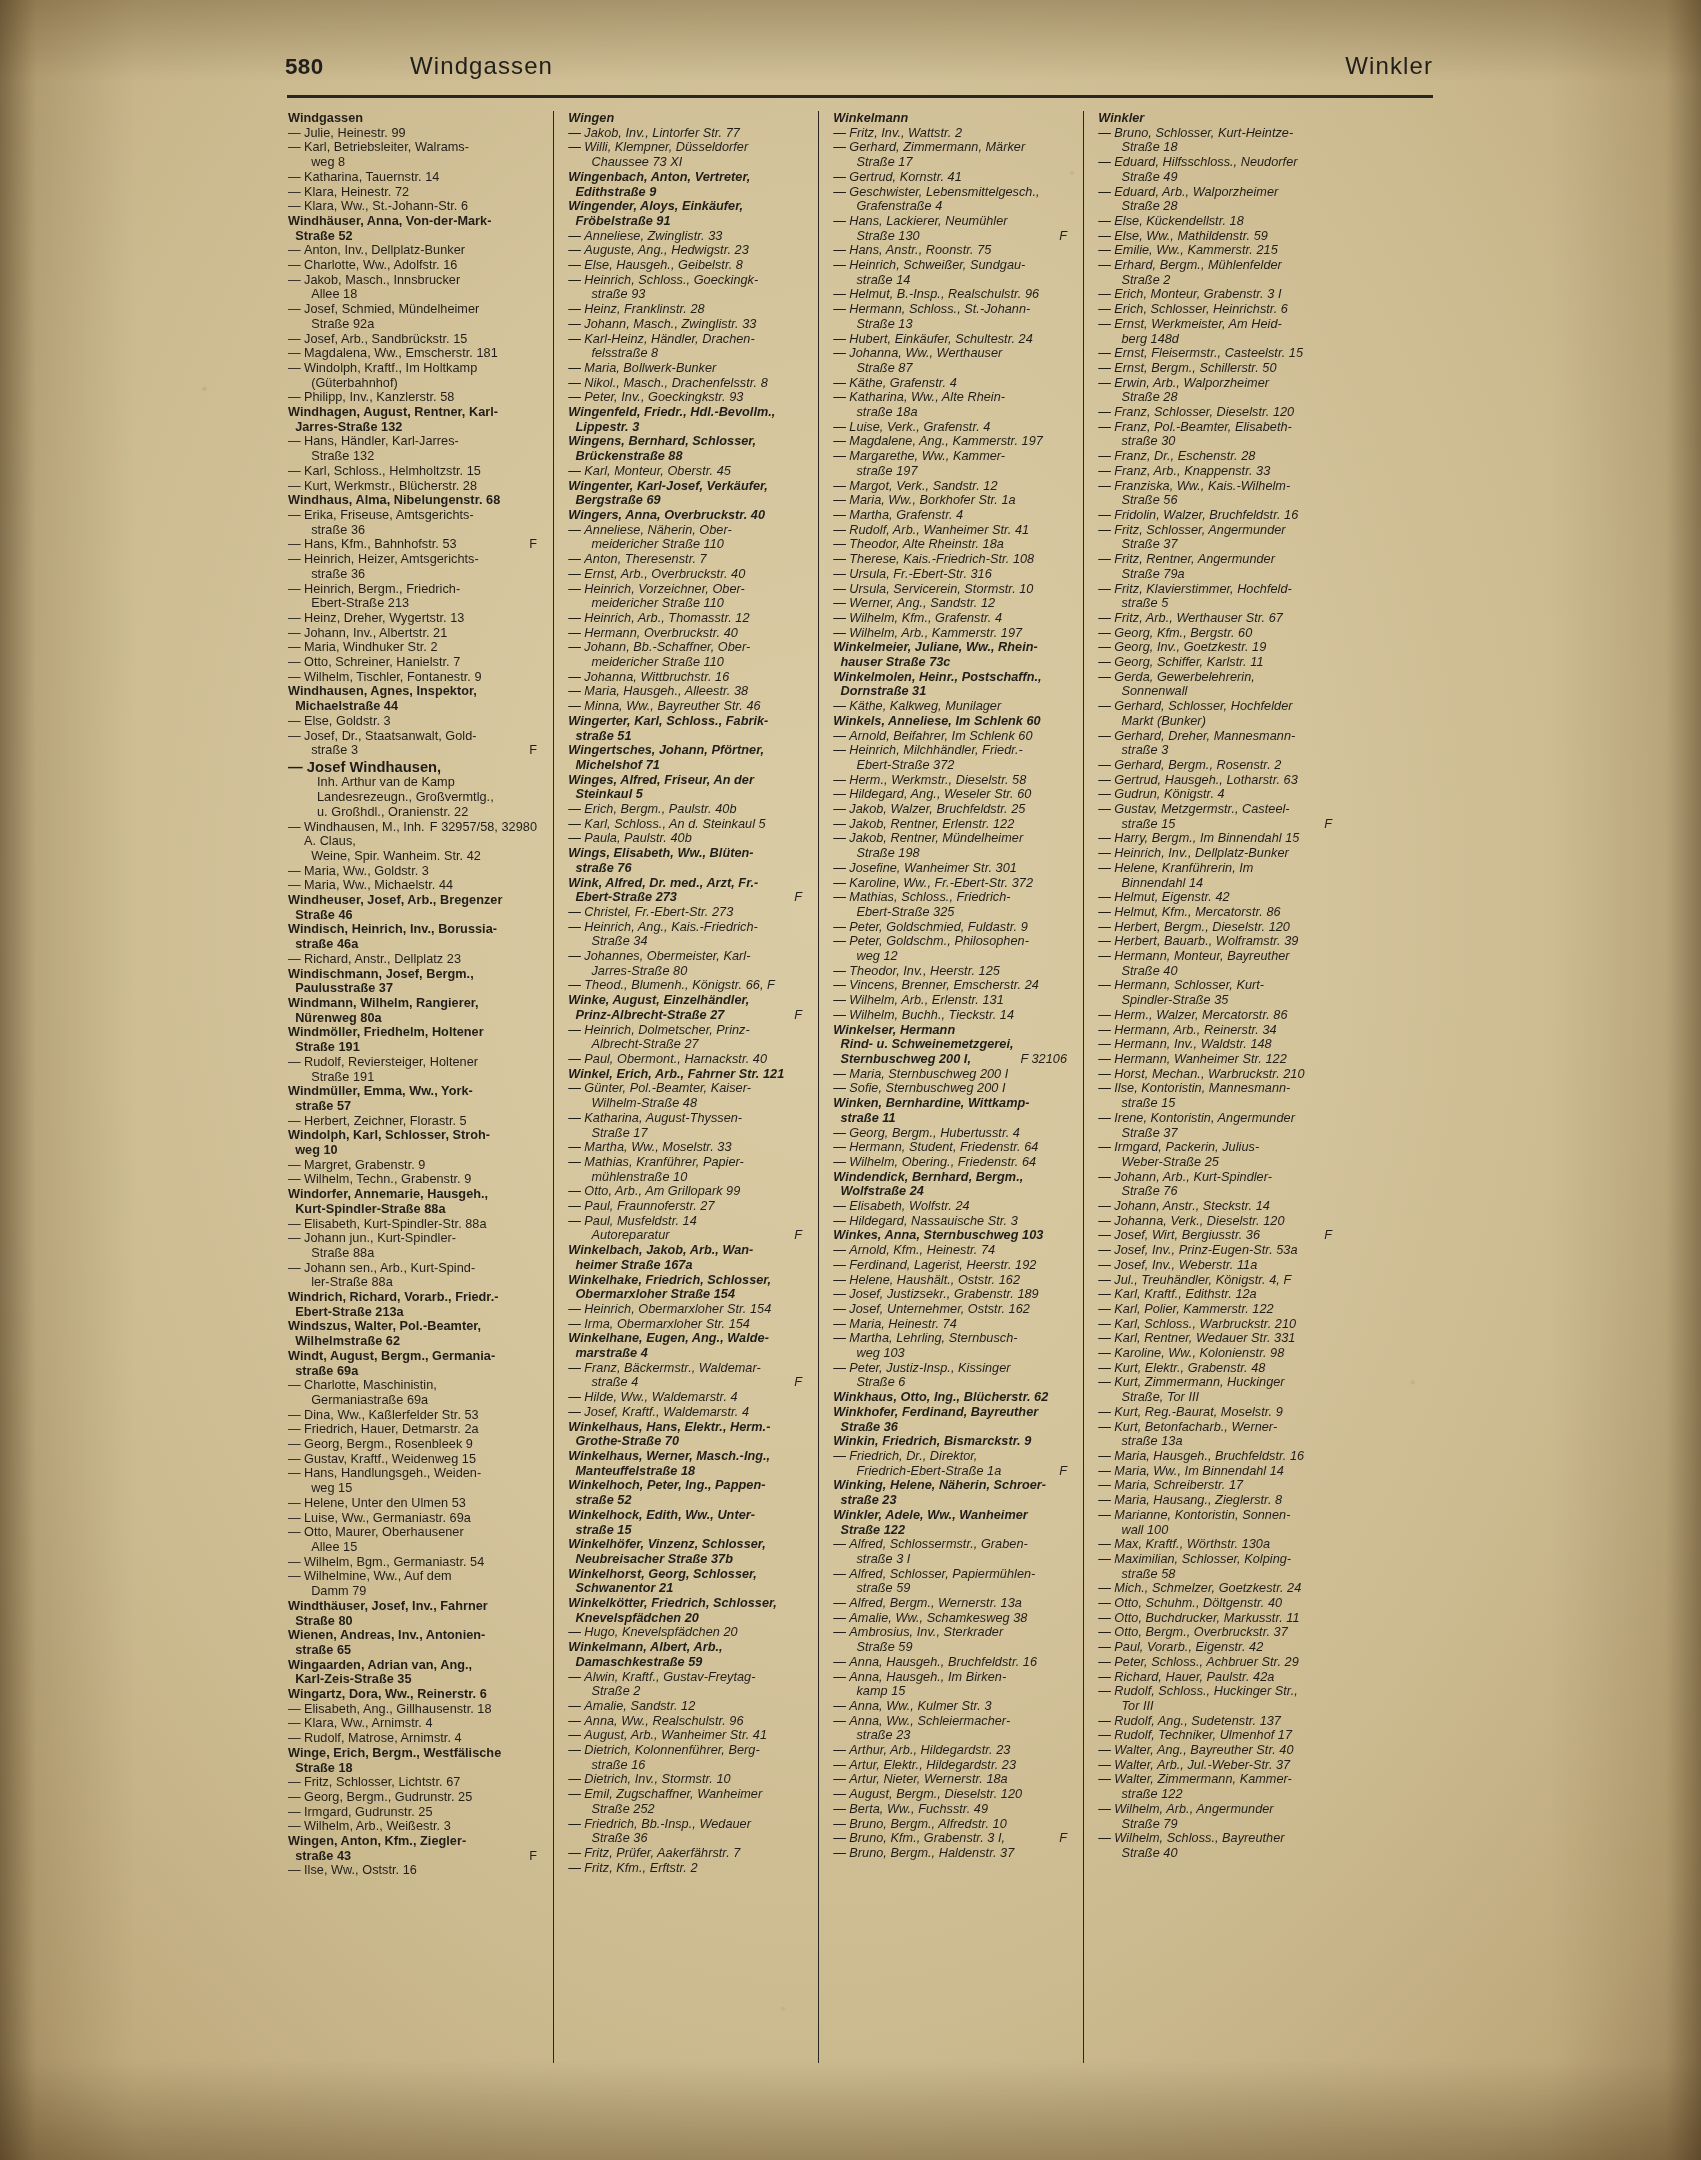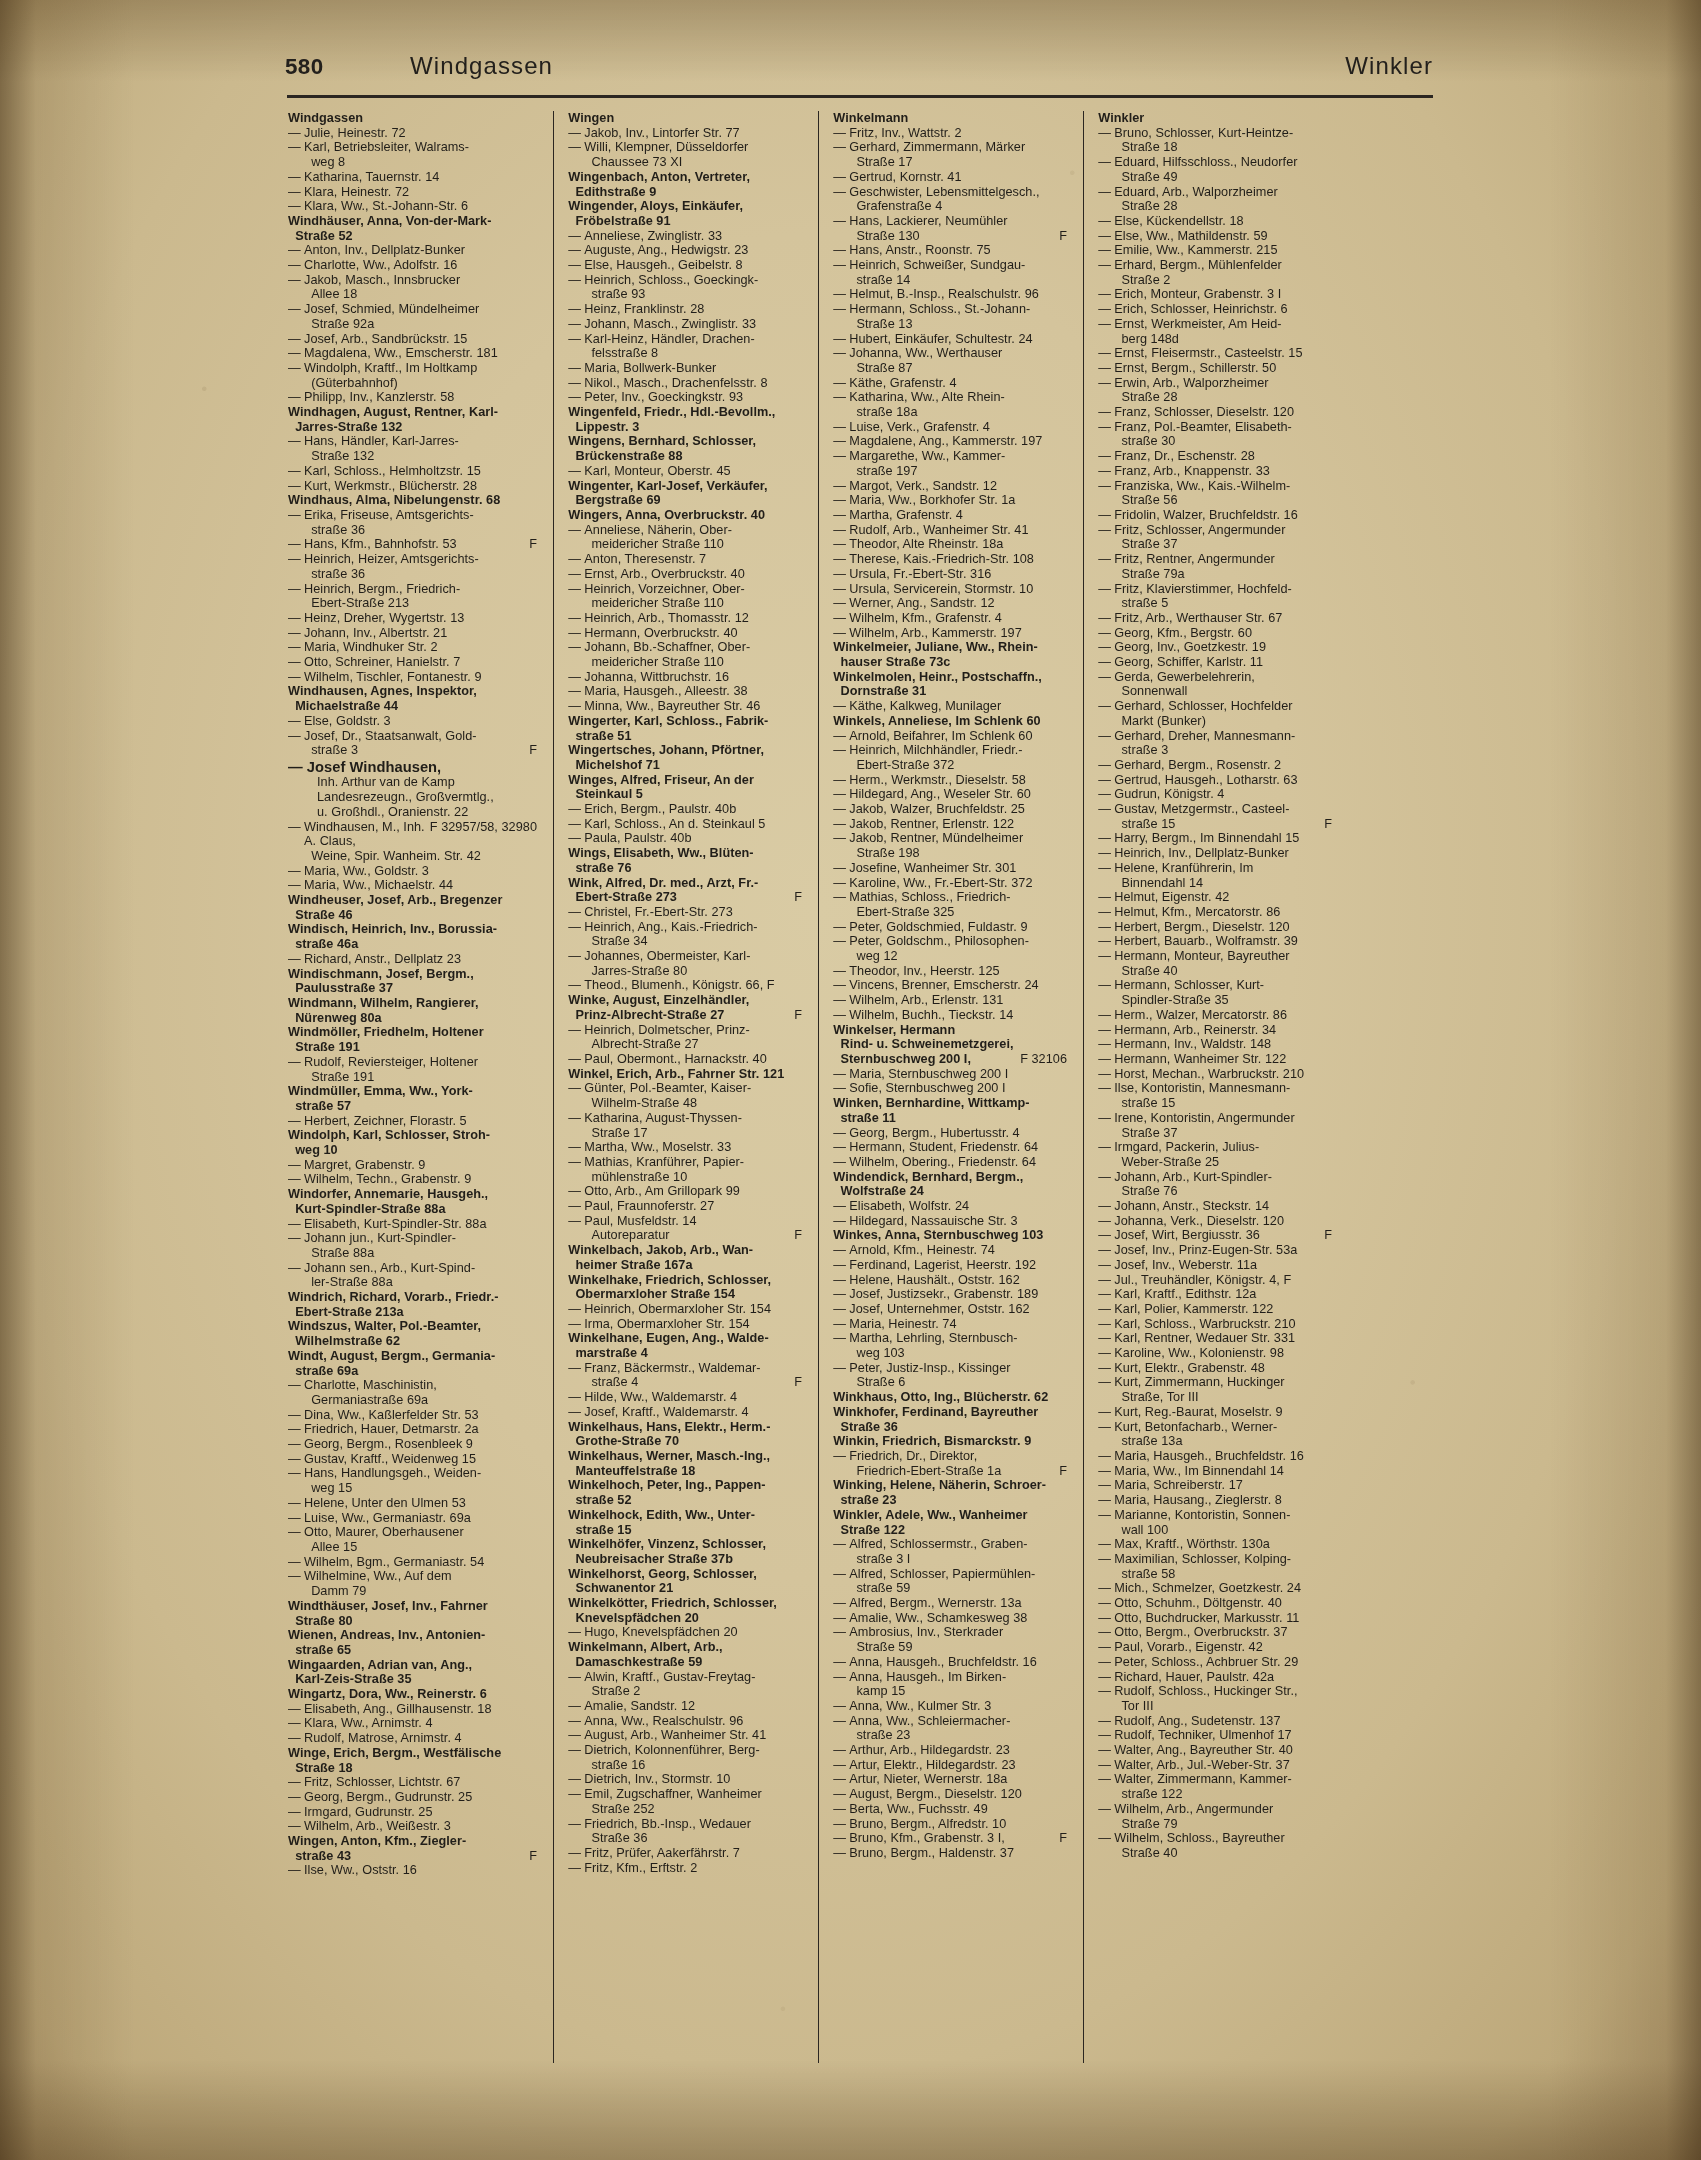--- a/index.html
+++ b/index.html
@@ -107,20 +107,21 @@
   }
   .col {
     position: relative;
     width: 265px;
     padding-right: 16px;
     box-sizing: border-box;
   }
   .col + .col {
     border-left: 1.8px solid #2b2621;
     padding-left: 14.3px;
+    font-style: italic;
   }
   .entries {
     font-size: 12.7px;
     line-height: 14.7px;
     color: #211e19;
     letter-spacing: 0.04px;
   }
   .e {
     position: relative;
     padding-left: 16px;
@@ -159,21 +160,21 @@
       <span class="folio">580</span>
       <span class="head-left">Windgassen</span>
       <span class="head-right">Winkler</span>
     </div>
     <div class="rule"></div>
 
     <div class="columns" id="columns">
         <div class="col">
           <div class="entries">
             <div class="e head">Windgassen</div>
-            <div class="e sub">Julie, Heinestr. 72</div>
+            <div class="e sub">Julie, Heinestr. 99</div>
             <div class="e sub">Karl, Betriebsleiter, Walrams-
   weg 8</div>
             <div class="e sub">Katharina, Tauernstr. 14</div>
             <div class="e sub">Klara, Heinestr. 72</div>
             <div class="e sub">Klara, Ww., St.-Johann-Str. 6</div>
             <div class="e head">Windhäuser, Anna, Von-der-Mark-
   Straße 52</div>
             <div class="e sub">Anton, Inv., Dellplatz-Bunker</div>
             <div class="e sub">Charlotte, Ww., Adolfstr. 16</div>
             <div class="e sub">Jakob, Masch., Innsbrucker

